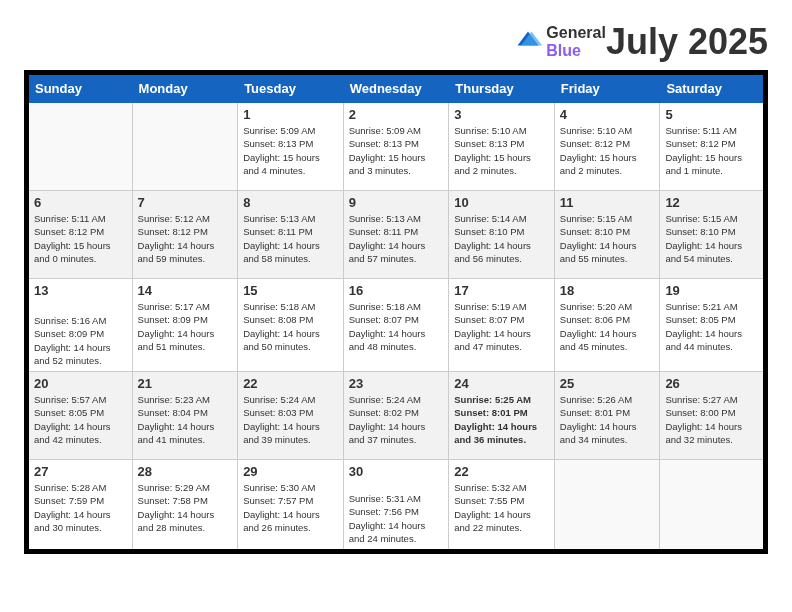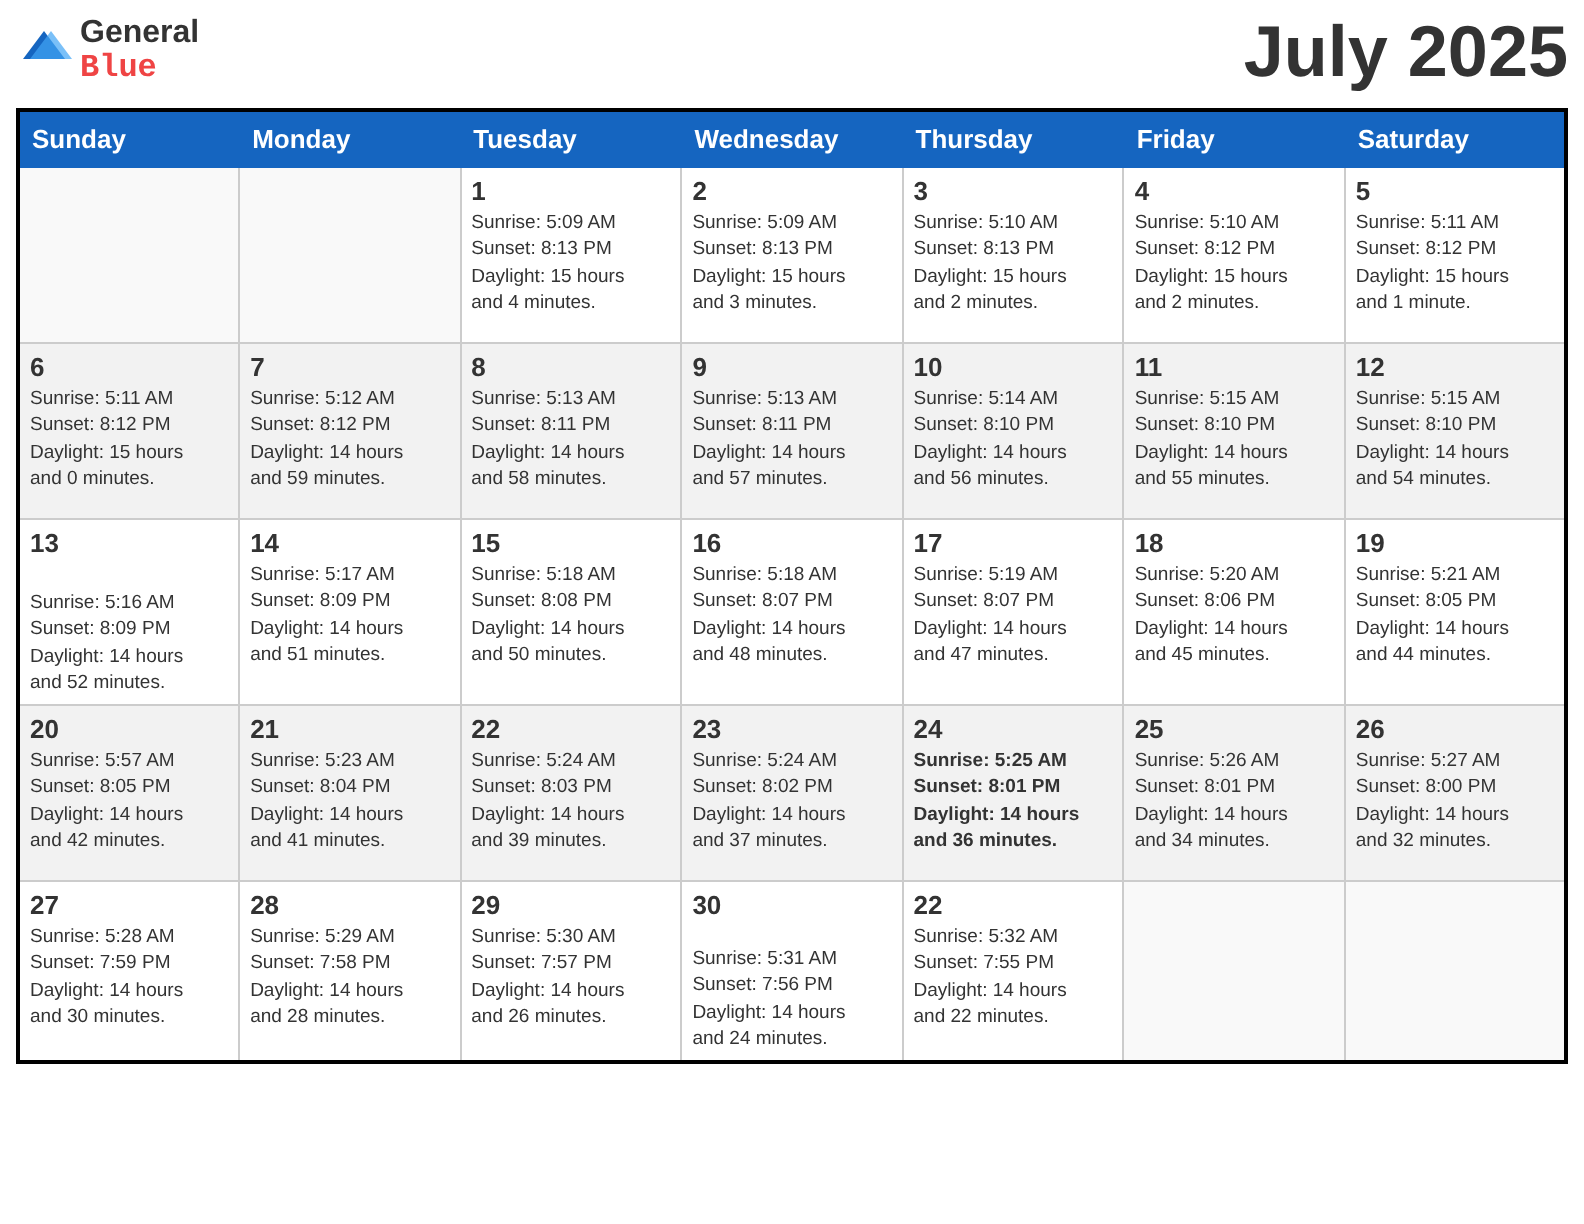--- a/index.html
+++ b/index.html
@@ -6,23 +6,24 @@
     body {
       width: 792px;
       height: 612px;
       font-family: Arial, sans-serif;
       background: #fff;
       overflow: hidden;
     }
     .page {
       width: 792px;
       height: 448px;
-      padding: 8px;
+      padding: 24px;
       display: flex;
       flex-direction: column;
+      align-items: flex-end;
     }
     .header {
       display: flex;
       justify-content: space-between;
       align-items: flex-start;
       margin-bottom: 10px;
     }
     .logo {
       display: flex;
       align-items: center;
@@ -34,22 +35,21 @@
       line-height: 1.1;
     }
     .logo-general {
       font-size: 16px;
       font-weight: bold;
       color: #333;
     }
     .logo-blue {
       font-size: 16px;
       font-weight: bold;
-      color: #ef4444;
-      font-family: Liberation Mono, monospace;
+      color: #8b5cf6;
     }
     .logo-icon {
       width: 28px;
       height: 28px;
     }
     .title-area {
       text-align: right;
     }
     .month-title {
       font-size: 36px;
@@ -57,21 +57,21 @@
       color: #333;
       line-height: 1;
     }
     .location {
       font-size: 16px;
       color: #333;
       margin-top: 2px;
     }
     .calendar {
       flex: 1;
-      border: 2px solid #000000;
+      border: 5px solid #000000;
       border-collapse: collapse;
       width: 100%;
       table-layout: fixed;
     }
     .calendar th {
       background-color: #1565c0;
       color: white;
       text-align: left;
       padding: 6px 6px;
       font-size: 13px;

